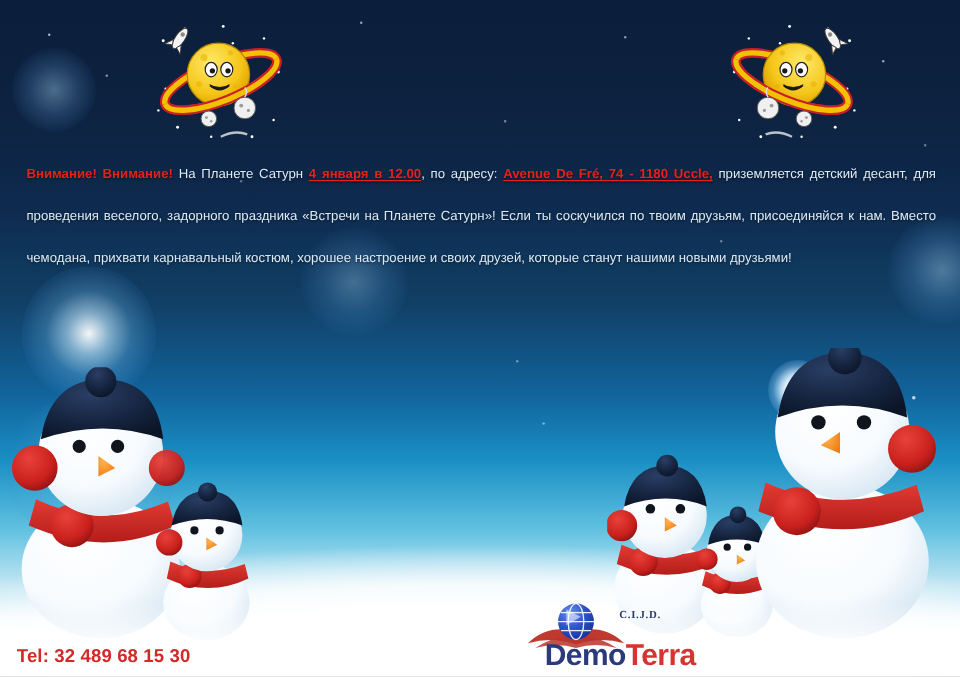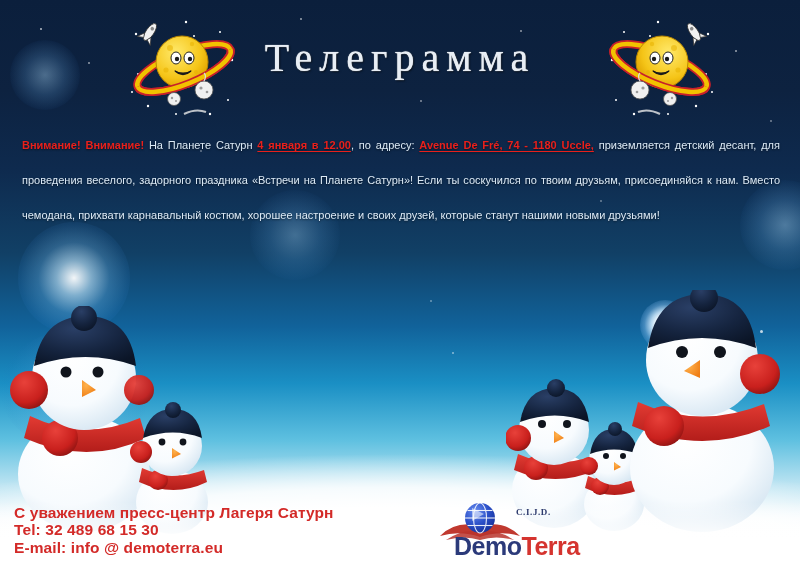--- a/index.html
+++ b/index.html
@@ -411,33 +411,30 @@
         </g>
       <path d="M80 67 q3 -5 0 -8" fill="none" stroke="#ddd" stroke-width="1.2"></path>
       <circle cx="50" cy="85" r="6.5" fill="#f0f0f0" stroke="#555" stroke-width="0.8"></circle>
       <g fill="#9a9a9a">
           <circle cx="48" cy="84" r="1.2"></circle>
           <circle cx="52" cy="87" r="1"></circle>
         </g>
       <path d="M60 100 q12 -6 22 -2" fill="none" stroke="#eaeaea" stroke-width="2" opacity=".8"></path>
     </svg>
 
-    <div class="title">Телеграмма</div>
   </div>
 
   <div class="body-copy">
     <p>
       <span class="attn">Внимание!  Внимание!</span><span> На Планете Сатурн </span><span class="hl">4 января в 12.00</span><span>, по адресу: </span><span class="hl">Avenue De Fré, 74 - 1180 Uccle,</span><span> приземляется  детский десант, для проведения веселого, задорного праздника «Встречи на Планете Сатурн»! Если ты соскучился по твоим друзьям, присоединяйся к нам. Вместо чемодана, прихвати карнавальный костюм, хорошее настроение и своих друзей, которые станут  нашими новыми друзьями!</span>
     </p>
   </div>
 
   <div class="footer">
-    <div>С уважением пресс-центр Лагеря Сатурн</div>
     <div>Tel: 32 489 68 15 30</div>
-    <div>E-mail: info @ demoterra.eu</div>
   </div>
 
   <div class="brand">
     <svg style="position:absolute; left:14px; top:0px; width:84px; height:40px;" viewBox="0 0 84 40">
       <defs>
         <radialGradient id="globeg" cx="35%" cy="28%" r="78%">
           <stop offset="0%" stop-color="#6a8ef0"></stop>
           <stop offset="55%" stop-color="#2b50c8"></stop>
           <stop offset="100%" stop-color="#17319a"></stop>
         </radialGradient>

